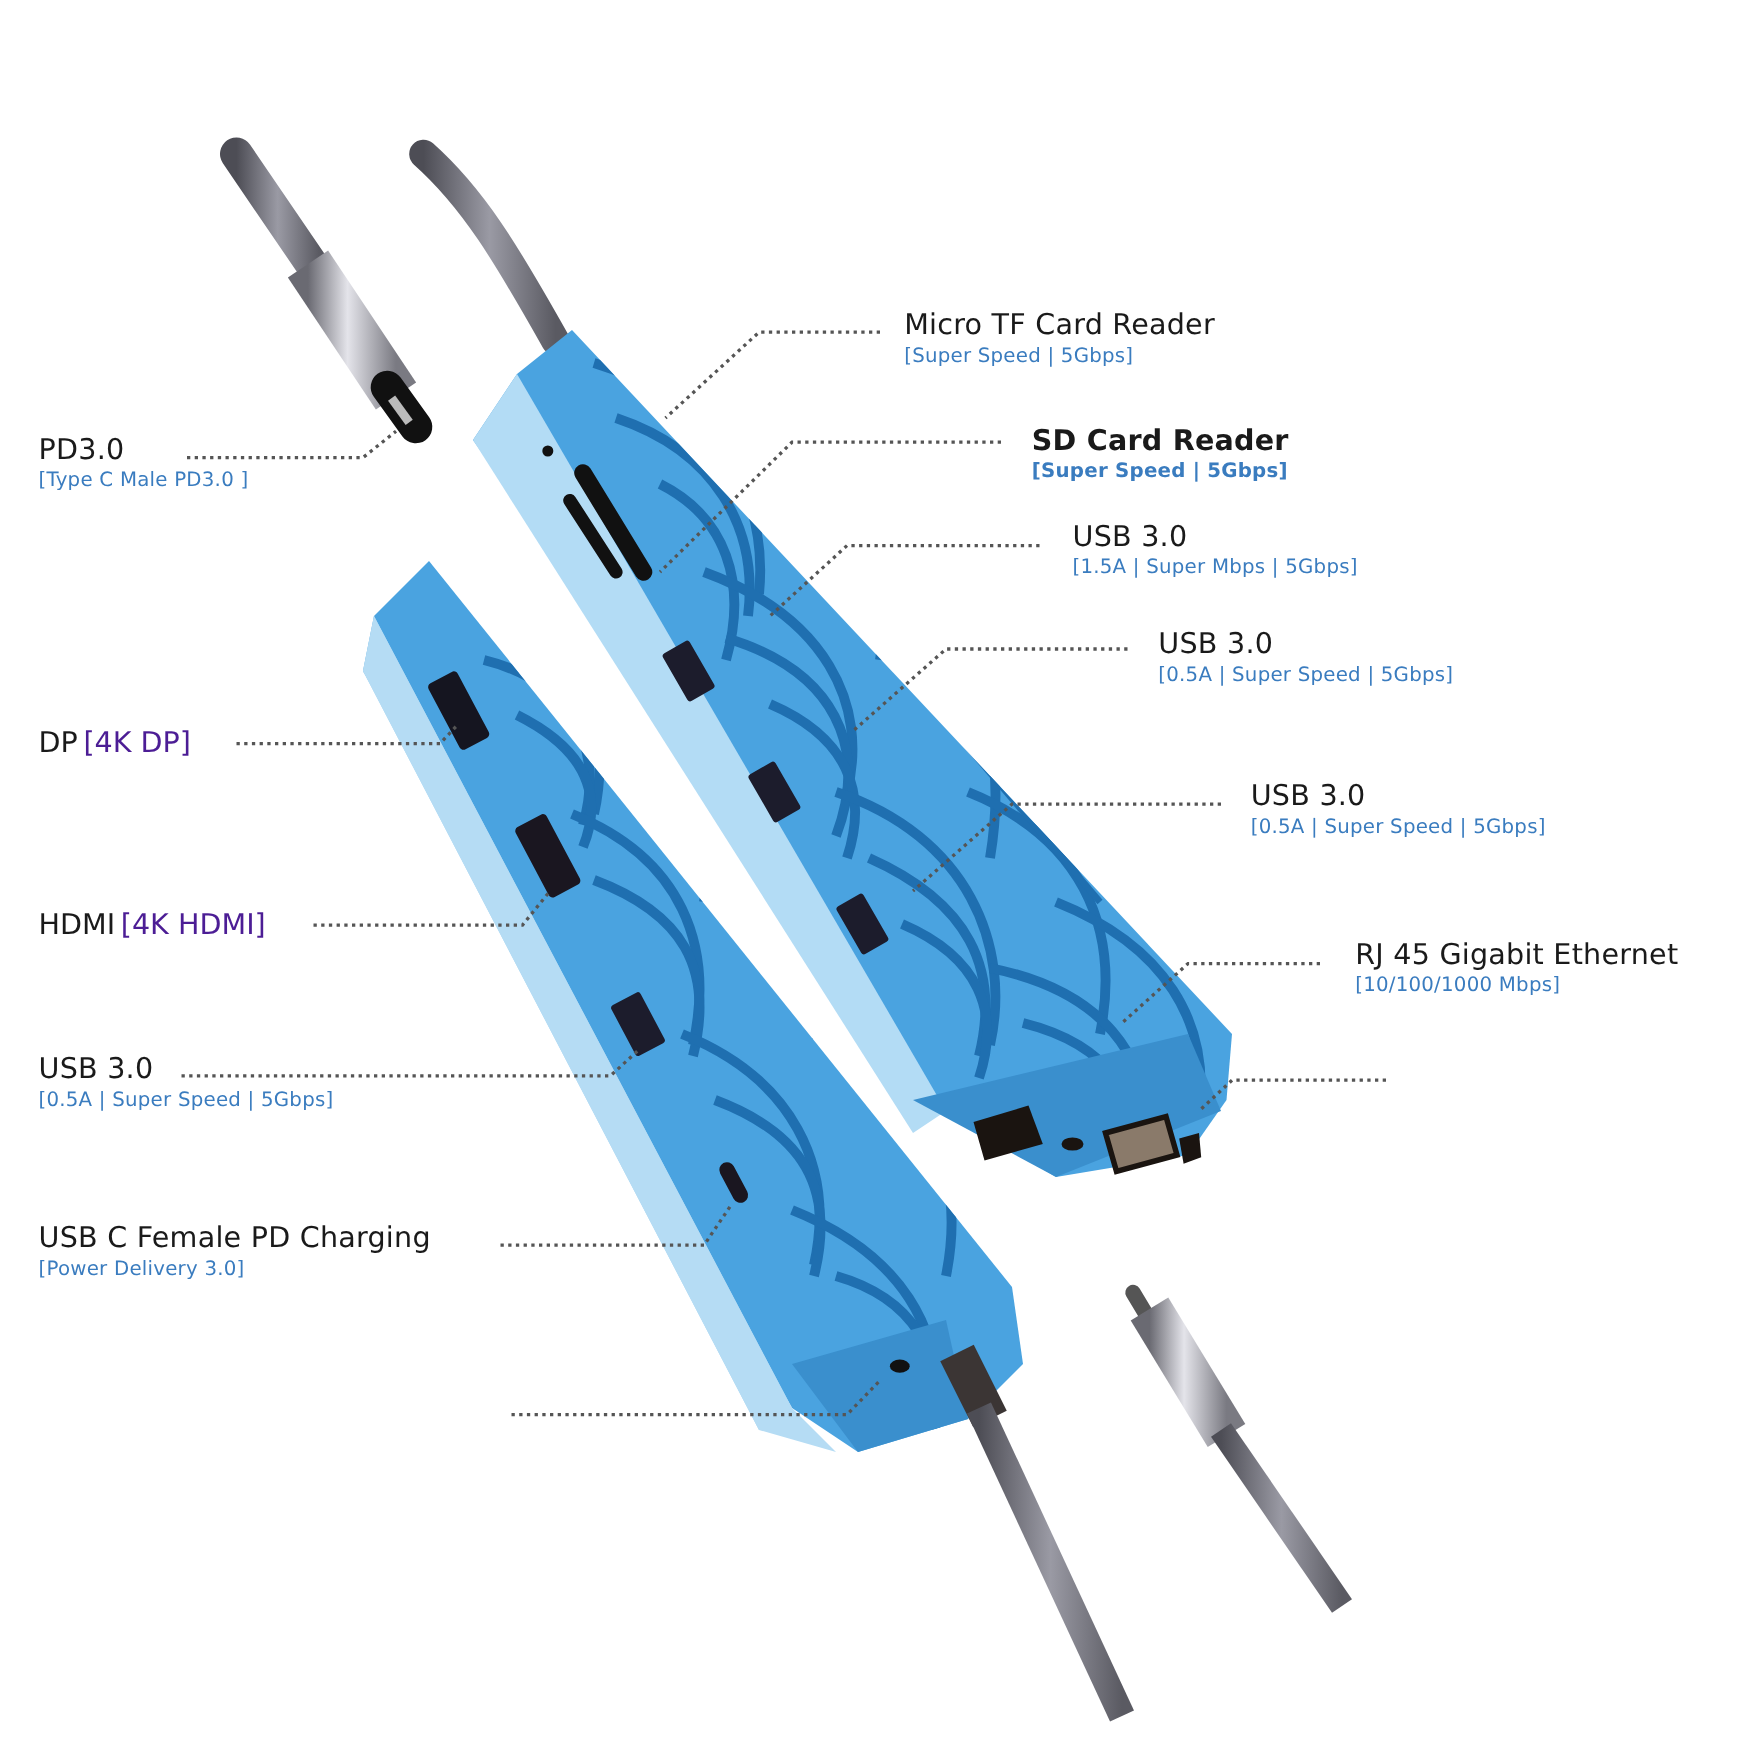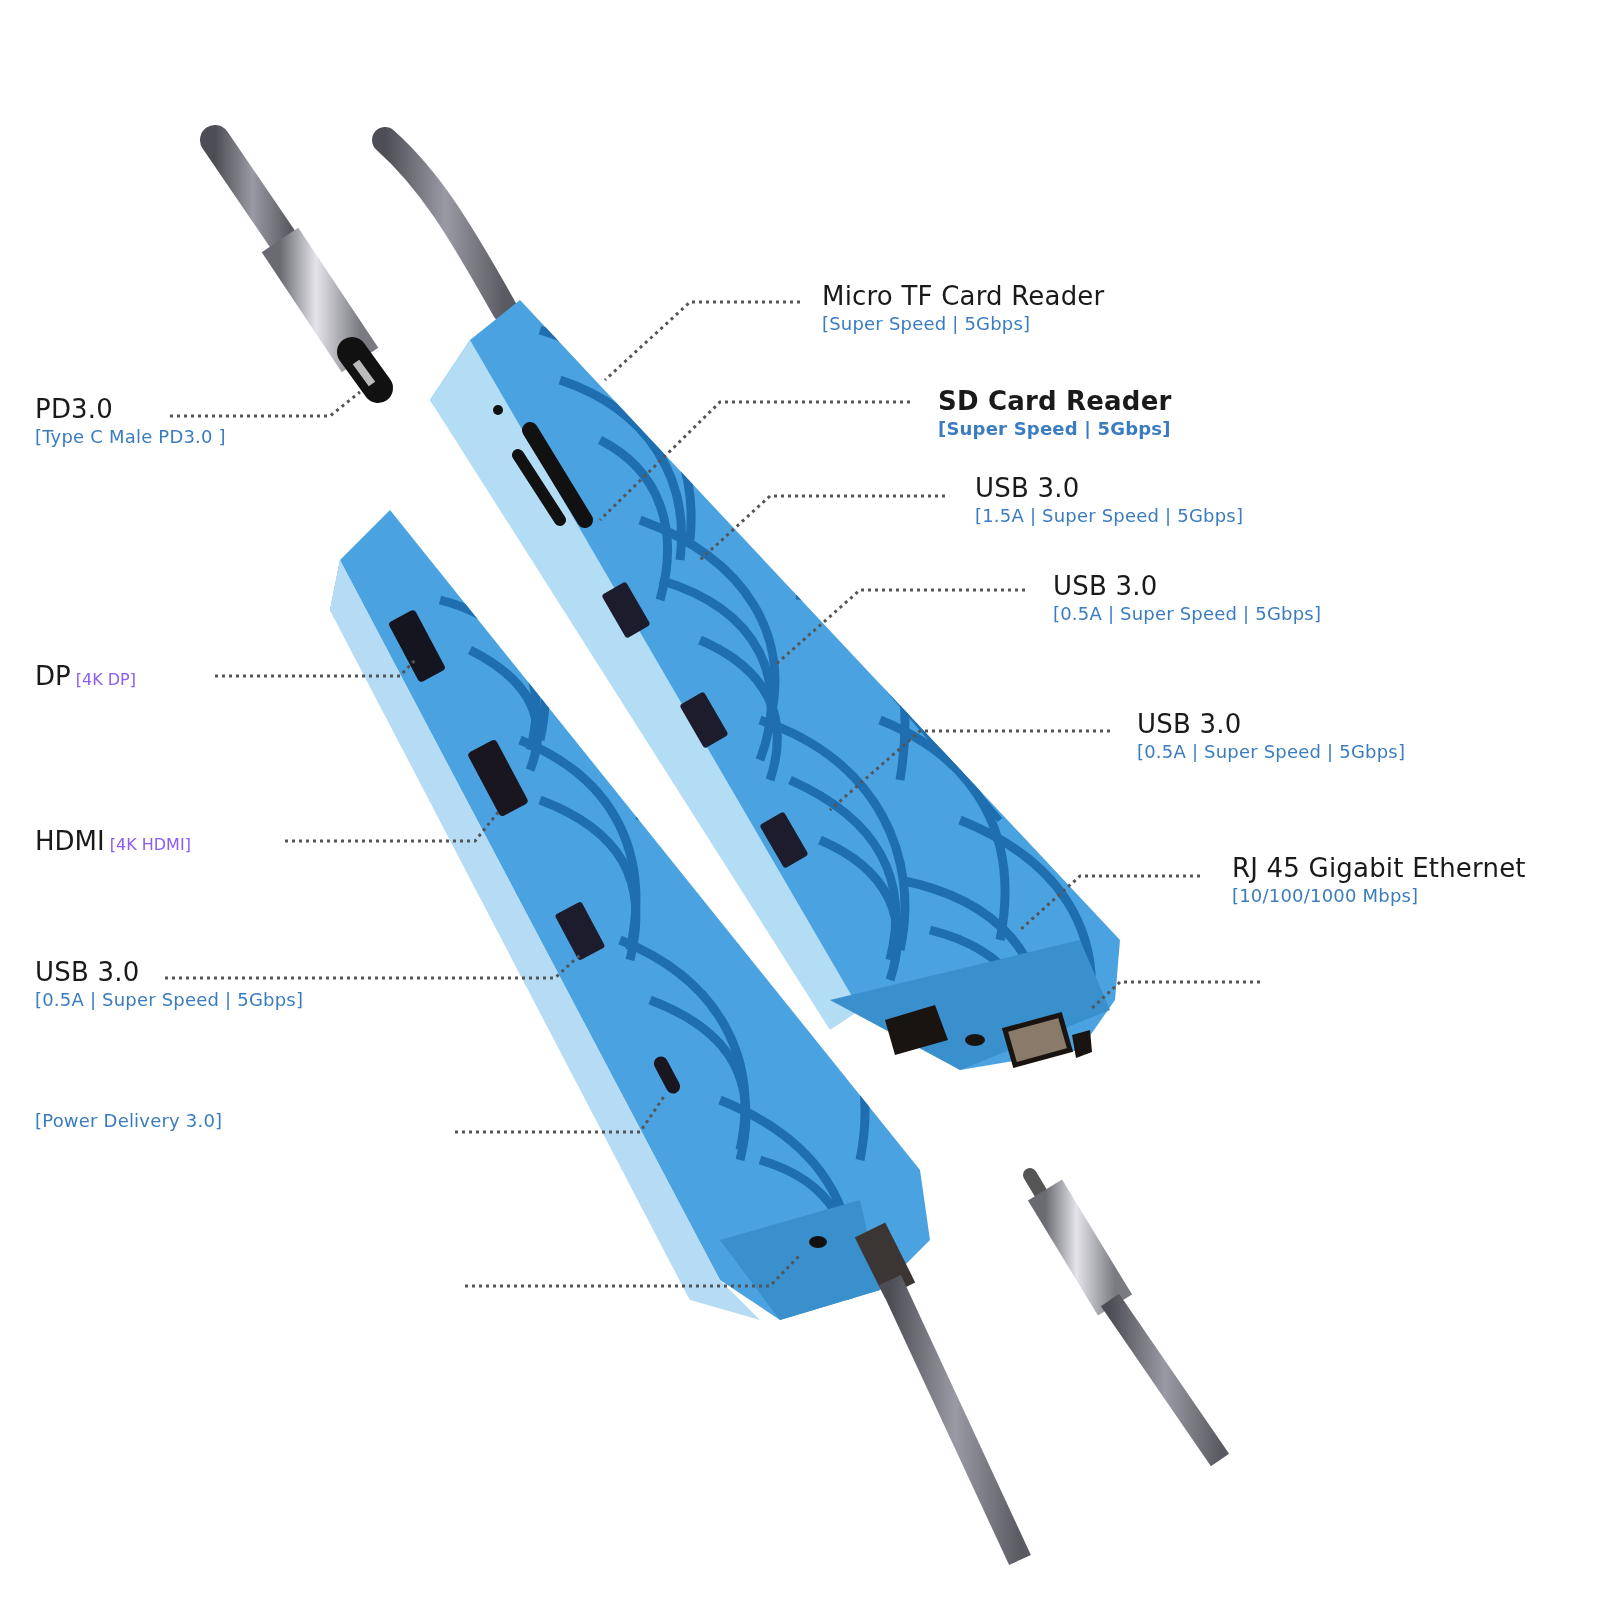--- a/index.html
+++ b/index.html
@@ -3,21 +3,21 @@
 <meta charset="utf-8">
 <style>
   html, body { margin: 0; padding: 0; background: #ffffff; }
   body { width: 1600px; height: 1600px; position: relative; overflow: hidden;
          font-family: "DejaVu Sans", "Liberation Sans", sans-serif; }
   #stage { position: absolute; left: 0; top: 0; width: 1492px; height: 1600px; }
   svg.art { position: absolute; left: 0; top: 0; }
   .label { position: absolute; line-height: 1.25; white-space: nowrap; }
   .label .title { display: block; font-size: 26px; color: #1a1a1a; letter-spacing: 0.2px; }
   .label .spec { display: block; font-size: 18px; color: #3a7cbf; letter-spacing: 0.2px; }
-  .label .inline-spec { font-size: 16px; color: #8b5cf6; text-align: right; }
+  .label .inline-spec { font-size: 26px; color: #4c1d95; text-align: right; }
   .label .inline-title { font-size: 26px; color: #1a1a1a; }
 </style>
 </head>
 <body>
 
 <div id="stage">
 
   <svg class="art" width="1600" height="1600" viewBox="0 0 1600 1600">
     <defs>
       <linearGradient id="cableGrad" x1="0" y1="0" x2="1" y2="0">
@@ -141,21 +141,21 @@
   <div class="label" style="left:822px; top:280px;">
     <span class="title">Micro TF Card Reader</span>
     <span class="spec">[Super Speed | 5Gbps]</span>
   </div>
   <div class="label" style="left:938px; top:385px;font-weight:bold;">
     <span class="title">SD Card Reader</span>
     <span class="spec">[Super Speed | 5Gbps]</span>
   </div>
   <div class="label" style="left:975px; top:472px;">
     <span class="title">USB 3.0</span>
-    <span class="spec">[1.5A | Super Speed | 5Gbps]</span>
+    <span class="spec">[1.5A | Super Mbps | 5Gbps]</span>
   </div>
   <div class="label" style="left:1053px; top:570px;">
     <span class="title">USB 3.0</span>
     <span class="spec">[0.5A | Super Speed | 5Gbps]</span>
   </div>
   <div class="label" style="left:1137px; top:708px;">
     <span class="title">USB 3.0</span>
     <span class="spec">[0.5A | Super Speed | 5Gbps]</span>
   </div>
   <div class="label" style="left:1232px; top:852px;">
@@ -173,15 +173,16 @@
   </div>
   <div class="label" style="left:35px; top:825px;">
     <span class="inline-title">HDMI</span>
     <span class="inline-spec">[4K HDMI]</span>
   </div>
   <div class="label" style="left:35px; top:956px;">
     <span class="title">USB 3.0</span>
     <span class="spec">[0.5A | Super Speed | 5Gbps]</span>
   </div>
   <div class="label" style="left:35px; top:1110px;">
+    <span class="title">USB C Female PD Charging</span>
     <span class="spec">[Power Delivery 3.0]</span>
   </div>
 </div>
 
 </body></html>

